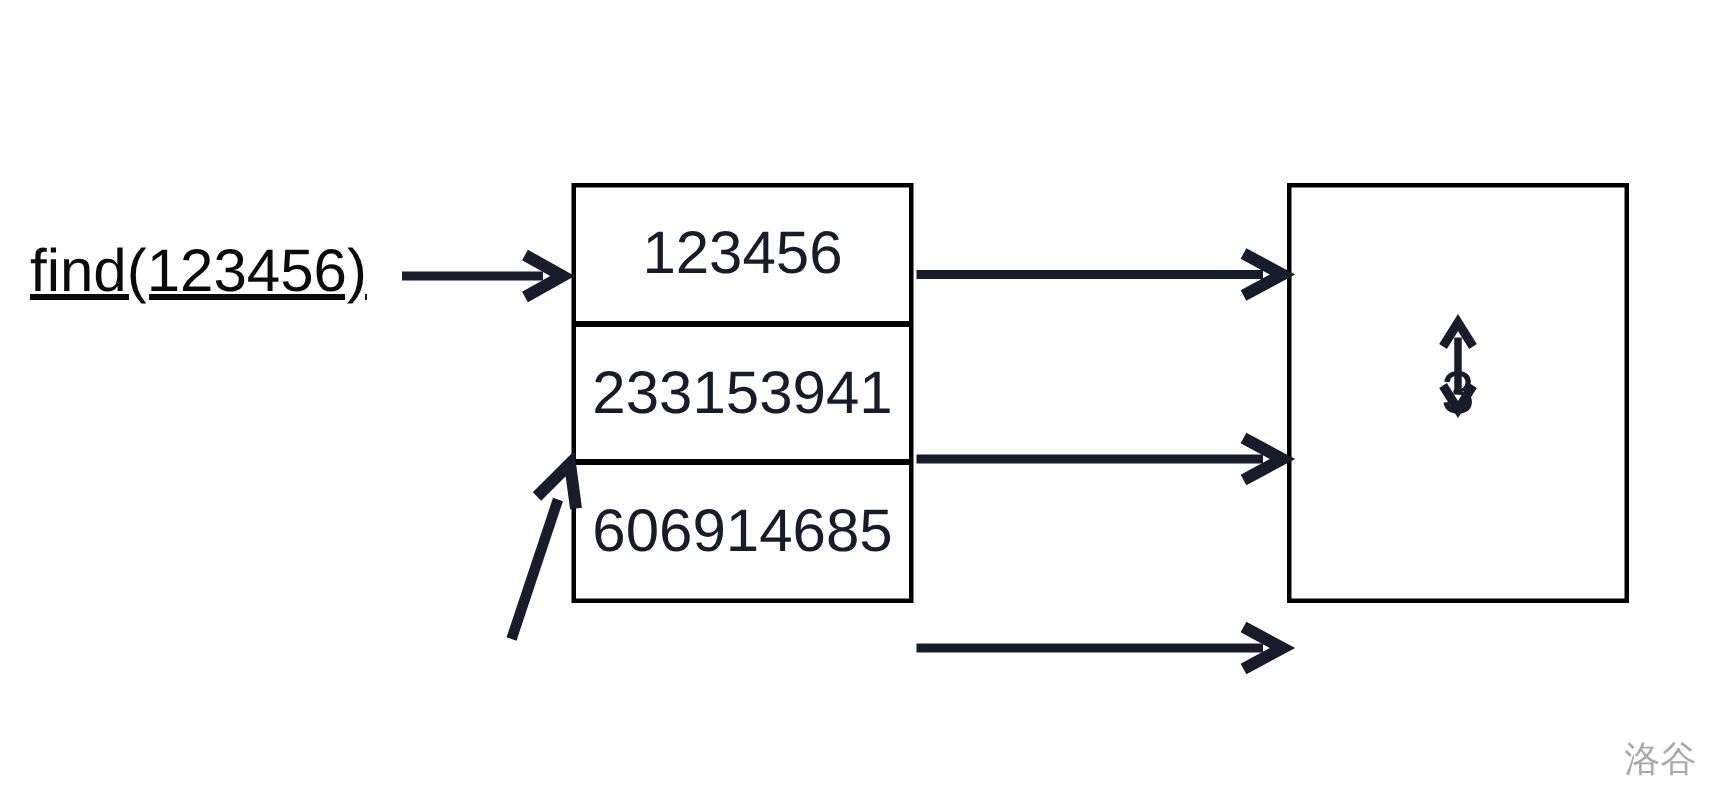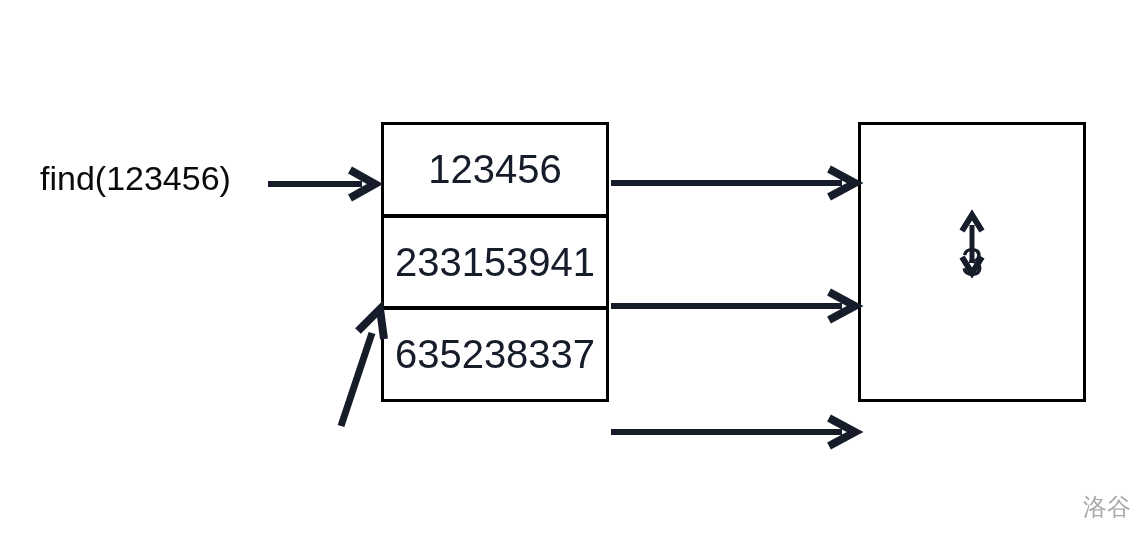--- a/index.html
+++ b/index.html
@@ -48,25 +48,26 @@
     display: flex;
     align-items: center;
     justify-content: center;
     font-size: 40px;
     color: var(--cell-text);
     border-bottom: 4px solid var(--border);
   }
   .dcell:last-child { border-bottom: none; }
   .find-label {
     position: absolute;
-    left: 40px;
-    font-size: 34px;
+    left: 20px;
+    font-size: 40px;
     line-height: 1;
     color: var(--label-text);
     white-space: nowrap;
+    text-decoration: underline;
   }
   .find-label-1 { top: 161px; }
   .find-label-2 { top: 404px; }
   .overlay {
     position: absolute;
     left: 0; top: 0;
     width: 1147px;
     height: 534px;
     pointer-events: none;
   }
@@ -97,21 +98,21 @@
 
 
   <div class="dtable table-pos">
     <div class="dcell">
       <span>123456</span>
     </div>
     <div class="dcell">
       <span>233153941</span>
     </div>
     <div class="dcell">
-      <span>635238337</span>
+      <span>606914685</span>
     </div>
   </div>
 
   <div class="dtable table-num">
     <div class="dcell">
       <span>3</span>
     </div>
   </div>
 
   <div class="find-label find-label-1">find(123456)</div>

